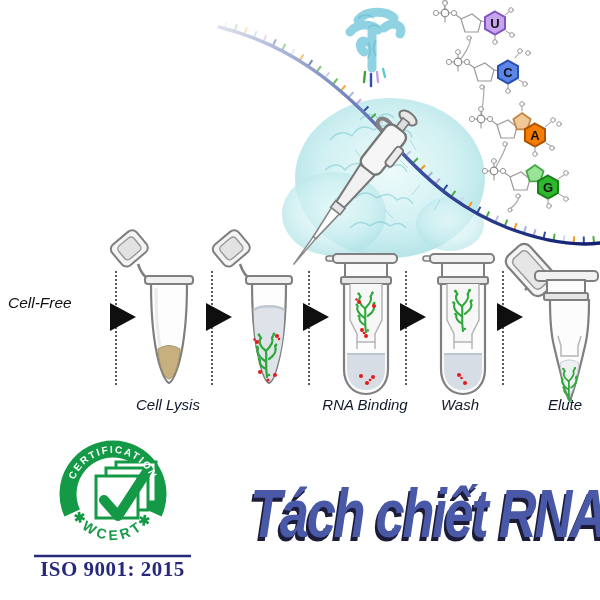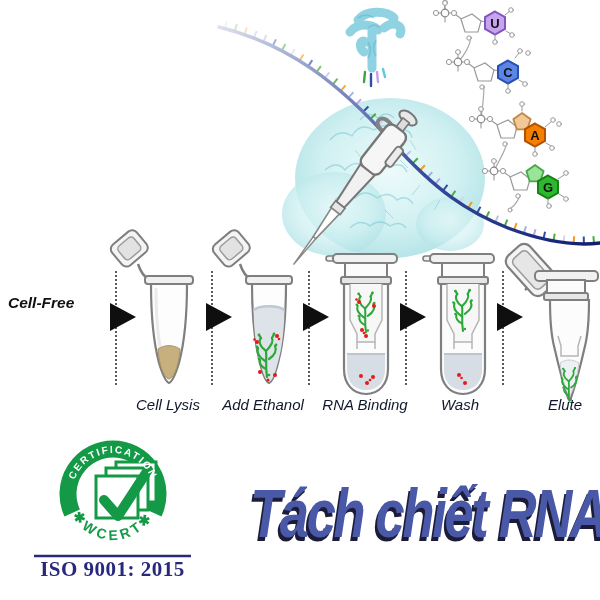--- a/index.html
+++ b/index.html
@@ -1,20 +1,20 @@
 <!DOCTYPE html>
 <html><head>
 <meta charset="utf-8">
 <style>
   html,body{margin:0;padding:0;background:#fff;}
   .canvas{position:relative;width:600px;height:600px;background:#fff;overflow:hidden;
           font-family:"Liberation Sans",sans-serif;}
   .abs{position:absolute;}
   svg{display:block;}
-  .sample-label{position:absolute;left:8px;top:292px;font-weight:bold;font-style:italic;
+  .sample-label{position:absolute;left:8px;top:292px;font-weight:normal;font-style:italic;
                 font-size:15.5px;line-height:21px;color:#111;}
   .dotline{position:absolute;top:271px;height:114px;width:0;border-left:2px dotted #5a5a5a;}
   .arrow{position:absolute;top:303px;width:0;height:0;border-top:14px solid transparent;
          border-bottom:14px solid transparent;border-left:26px solid #0f0f0f;}
   .step-label{position:absolute;top:396px;width:120px;text-align:center;font-style:italic;
               font-size:15px;color:#0f172a;}
   .title{position:absolute;left:250px;top:474px;font-size:69px;font-weight:bold;font-style:italic;
          letter-spacing:-3px;transform:scaleX(.76);transform-origin:0 0;white-space:nowrap;}
   .iso-text{font-family:"Liberation Serif",serif;font-weight:bold;font-size:21px;letter-spacing:.5px;}
   .cert-arc-text{font-weight:bold;font-size:10px;letter-spacing:1.8px;}
@@ -369,21 +369,20 @@
     <rect x="37" y="33" width="63" height="10" rx="4" fill="#f1f1f1" stroke="#7f7f7f" stroke-width="2"></rect>
     <rect x="49" y="42" width="38" height="15" fill="#fbfbfb" stroke="#7f7f7f" stroke-width="2"></rect>
     <rect x="46" y="55" width="44" height="7" rx="2" fill="#e6e6e6" stroke="#7f7f7f" stroke-width="2"></rect>
     <path d="M52,62 C52,82 53,96 56,108 C61,130 66,148 70,160 C71,162.5 72,162.5 73,160 C77,148 82,130 87,108 C90,96 91,82 91,62 Z" fill="#fcfcfc" stroke="#7f7f7f" stroke-width="2.2"></path>
     <path d="M60,98 L63,108 L63,118 L80,118 L80,108 L83,98" fill="none" stroke="#b5b5b5" stroke-width="1.5"></path>
     <path d="M62,125 C64,140 68,153 71.5,158 C75,153 79,140 81,125 C74,121 68,121 62,125 Z" fill="#eef1f3" stroke="#c8cdd2" stroke-width="1"></path>
     <use href="#rna-web" transform="translate(71.5,148) scale(0.78)"></use>
   </svg>
 
   <span class="step-label" style="left:108px">Cell Lysis</span>
-  <span class="step-label" style="left:203px">Add Ethanol</span>
   <span class="step-label" style="left:305px">RNA Binding</span>
   <span class="step-label" style="left:400px">Wash</span>
   <span class="step-label" style="left:505px">Elute</span>
 
   <svg class="abs" style="left:30px;top:436px" width="165" height="158" viewBox="0 0 165 158">
     <defs>
       <path id="arcTop" d="M43.4,47.4 A41,41 0 0 1 122.6,47.4"></path>
       <path id="arcBottom" d="M38.6,69.9 A46,46 0 0 0 127.4,69.9"></path>
     </defs>
     <path d="M42.2,77 A45,45 0 1 1 123.8,77" fill="none" stroke-width="17" stroke="#149a47"></path>

